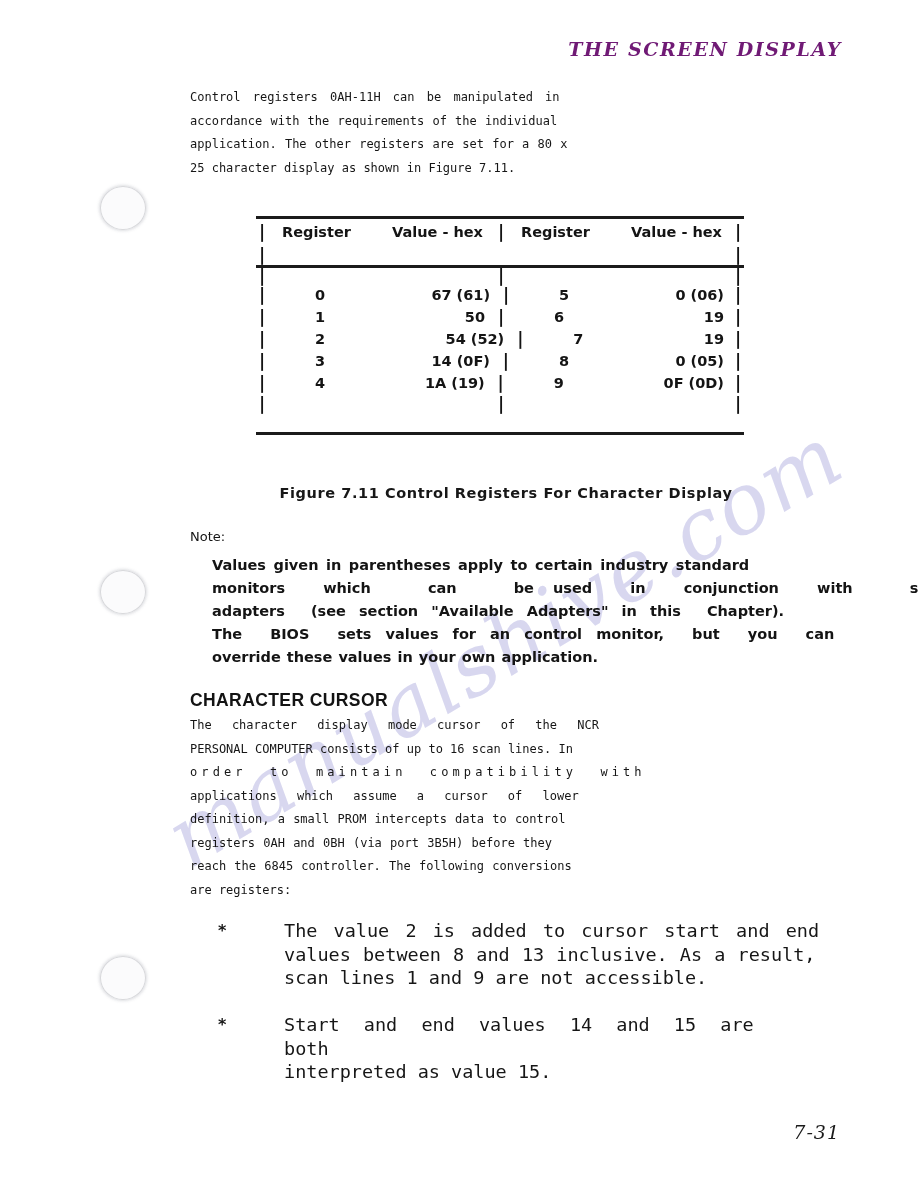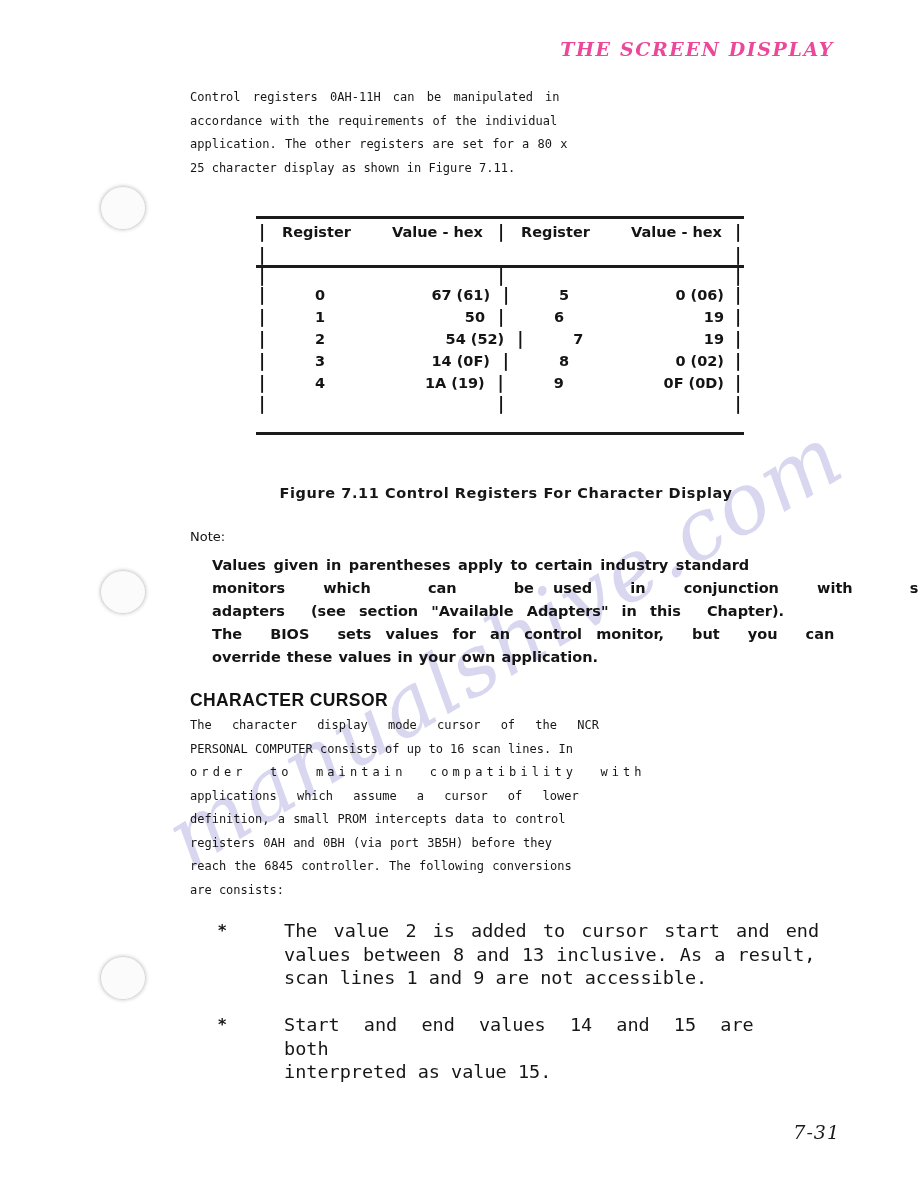--- a/index.html
+++ b/index.html
@@ -48,28 +48,28 @@
     transform: rotate(-31deg);
     transform-origin: 50% 50%;
     white-space: nowrap;
     pointer-events: none;
     user-select: none;
   }
 
   
   #running-head {
     position: absolute;
-    right: 84px;
+    right: 76px;
     top: 38px;
     font-family: "DejaVu Serif", serif;
     font-style: italic;
     font-weight: bold;
     font-size: 19px;
     letter-spacing: 1.6px;
-    color: #ec4899;
+    color: #701a75;
   }
 
   
   .content {
     position: absolute;
     left: 190px;
     width: 630px;
   }
   .bodytext {
     font-family: "DejaVu Sans Mono", monospace;
@@ -318,21 +318,21 @@
       <span class="cell-val-r">19</span>
       <span class="pipe">|</span>
     </div>
 
     <div class="tbl-row">
       <span class="pipe">|</span>
       <span class="cell-reg">3</span>
       <span class="cell-val">14 (0F)</span>
       <span class="pipe">|</span>
       <span class="cell-reg-r">8</span>
-      <span class="cell-val-r">0 (02)</span>
+      <span class="cell-val-r">0 (05)</span>
       <span class="pipe">|</span>
     </div>
 
     <div class="tbl-row">
       <span class="pipe">|</span>
       <span class="cell-reg">4</span>
       <span class="cell-val">1A (19)</span>
       <span class="pipe">|</span>
       <span class="cell-reg-r">9</span>
       <span class="cell-val-r">0F (0D)</span>
@@ -367,21 +367,21 @@
   <div id="section-heading">CHARACTER CURSOR</div>
 
   <div class="content bodytext" id="para2">
     <span class="line l-wide">The character display mode cursor of the NCR</span>
     <span class="line">PERSONAL COMPUTER consists of up to 16 scan lines. In</span>
     <span class="line l-xwide">order to maintain compatibility with</span>
     <span class="line l-wide">applications which assume a cursor of lower</span>
     <span class="line l-stretch-2">definition, a small PROM intercepts data to control</span>
     <span class="line l-stretch-2">registers 0AH and 0BH (via port 3B5H) before they</span>
     <span class="line l-stretch-3">reach the 6845 controller. The following conversions</span>
-    <span class="line">are consists:</span>
+    <span class="line">are registers:</span>
   </div>
 
   <div class="bullet-item" id="bullet1">
     <div class="bullet-row">
       <span class="bullet-glyph">*</span>
       <span class="bullet-lines">
         <span class="line l-stretch-1">The value 2 is added to cursor start and end</span>
         <span class="line l-stretch-2">values between 8 and 13 inclusive. As a result,</span>
         <span class="line">scan lines 1 and 9 are not accessible.</span>
       </span>

